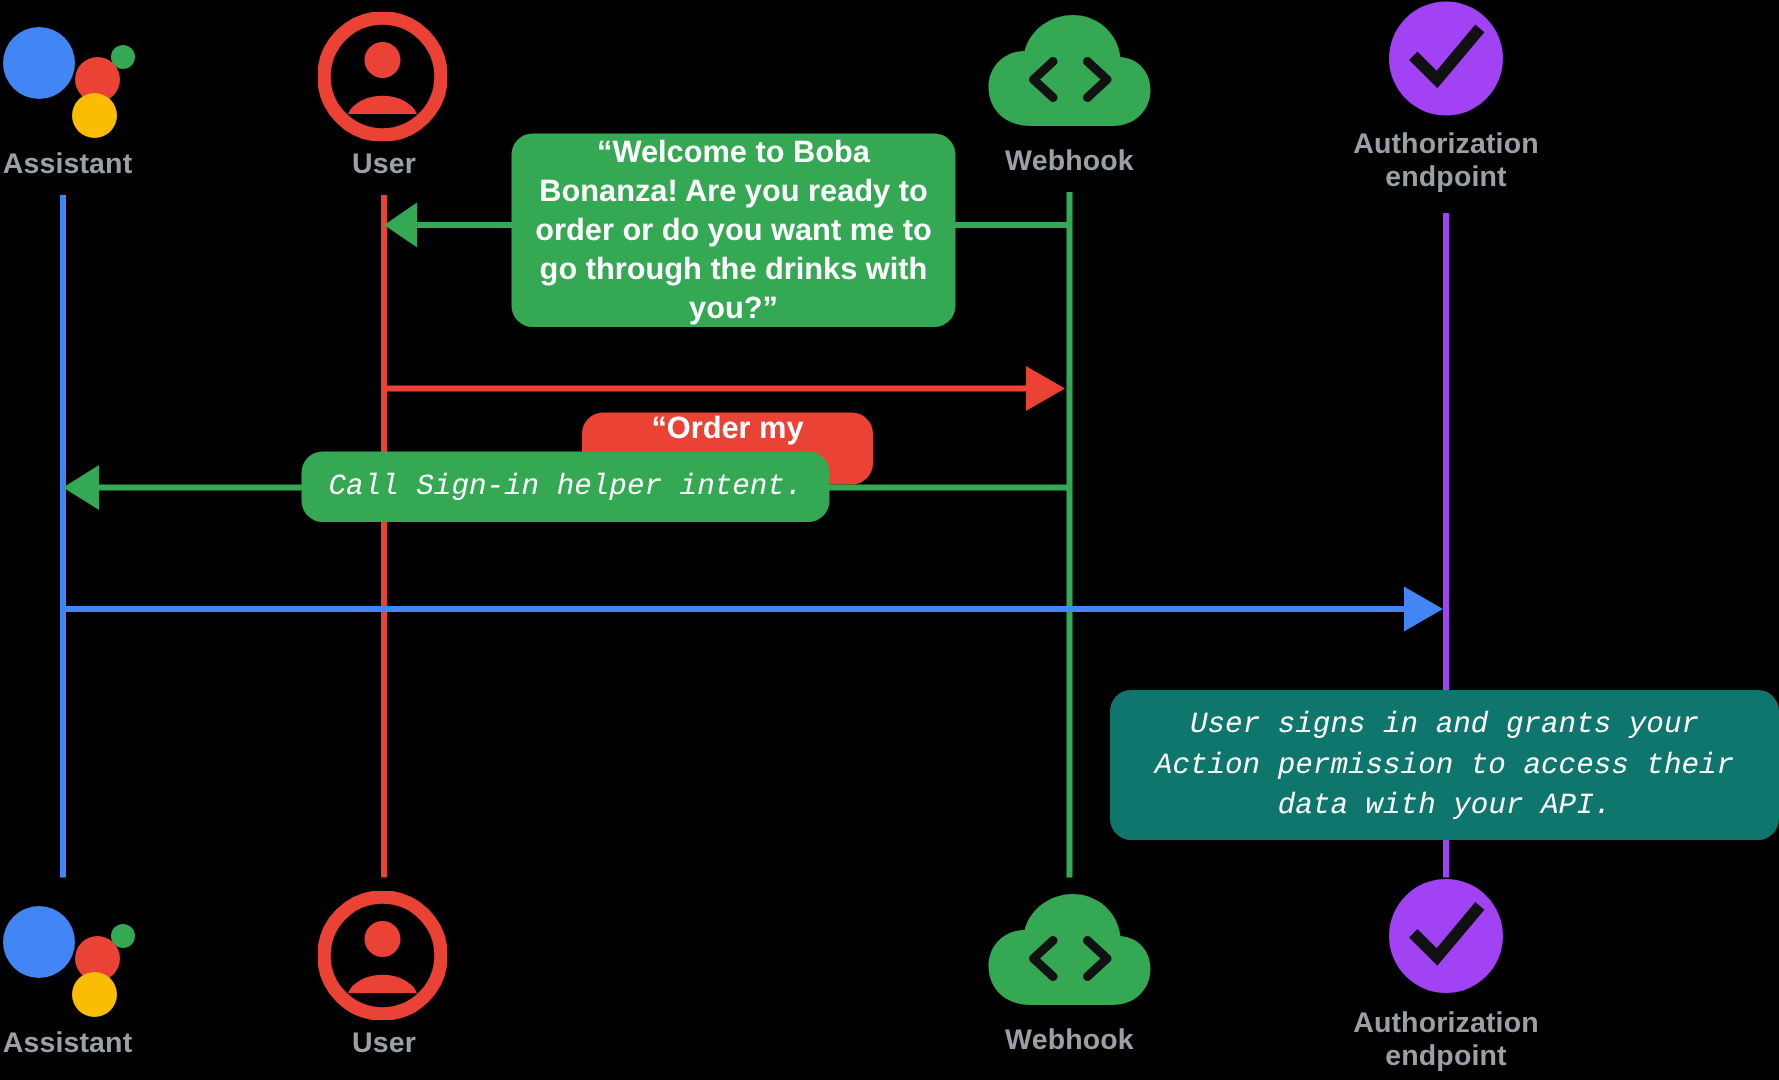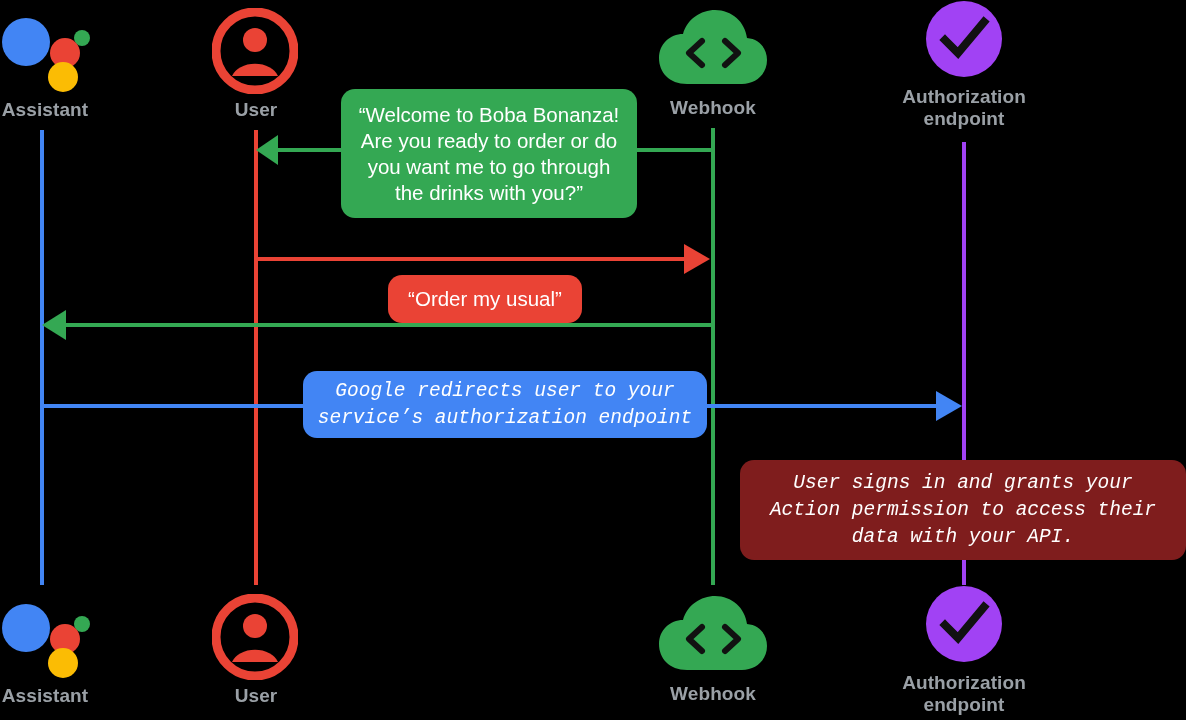--- a/index.html
+++ b/index.html
@@ -15,21 +15,21 @@
 
   
   .ga-blue,.ga-red,.ga-yellow,.ga-green{position:absolute;border-radius:50%;}
   .ga-blue{width:48px;height:48px;background:#4285F4;left:2px;top:12px;}
   .ga-red{width:30px;height:30px;background:#EA4335;left:50px;top:32px;}
   .ga-yellow{width:30px;height:30px;background:#FBBC04;left:48px;top:56px;}
   .ga-green{width:16px;height:16px;background:#34A853;left:74px;top:24px;}
 
   .bubble{position:absolute;border-radius:14px;color:#fff;display:flex;
       align-items:center;justify-content:center;text-align:center;box-sizing:border-box;}
-  .bubble.sans{font-size:20.5px;line-height:26px;font-weight:400;}
+  .bubble.sans{font-size:20.5px;line-height:26px;font-weight:700;}
   .bubble.mono{font-family:"Liberation Mono",monospace;font-style:italic;
       font-size:19.5px;line-height:27px;}
 
   .seg{position:absolute;height:4px;}
   .arrowhead{position:absolute;width:0;height:0;}
   .ah-left{border-top:15px solid transparent;border-bottom:15px solid transparent;}
   .ah-right{border-top:15px solid transparent;border-bottom:15px solid transparent;}
 </style>
 </head>
 <body>
@@ -79,26 +79,26 @@
   <div class="seg" style="left:270px;top:148px;width:443px;background:#34A853;"></div>
   <div class="arrowhead ah-left" style="left:256px;top:135px;border-right:22px solid #34A853;"></div>
   <div class="bubble sans" style="left:341px;top:89px;width:296px;height:129px;padding:6px 14px;background:#34A853;">“Welcome to Boba Bonanza! Are you ready to order or do you want me to go through the drinks with you?”</div>
 
   <div class="seg" style="left:256px;top:257px;width:430px;background:#EA4335;"></div>
   <div class="arrowhead ah-right" style="left:684px;top:244px;border-left:26px solid #EA4335;"></div>
   <div class="bubble sans" style="left:388px;top:235px;width:194px;height:48px;padding:2px 12px;background:#EA4335;margin-top:40px;">“Order my usual”</div>
 
   <div class="seg" style="left:62px;top:323px;width:651px;background:#34A853;"></div>
   <div class="arrowhead ah-left" style="left:42px;top:310px;border-right:24px solid #34A853;"></div>
+  <div class="bubble mono" style="left:201px;top:301px;width:352px;height:47px;padding:2px 14px;background:#34A853;">Call Sign-in helper intent.</div>
 
   <div class="seg" style="left:42px;top:404px;width:898px;background:#4285F4;"></div>
   <div class="arrowhead ah-right" style="left:936px;top:391px;border-left:26px solid #4285F4;"></div>
-  <div class="bubble mono" style="left:303px;top:371px;width:404px;height:67px;padding:2px 12px;background:#4285F4;">Google redirects user to your service’s authorization endpoint</div>
 
-  <div class="bubble mono" style="left:740px;top:460px;width:446px;height:100px;padding:4px 22px;background:#7f1d1d;">User signs in and grants your Action permission to access their data with your API.</div>
+  <div class="bubble mono" style="left:740px;top:460px;width:446px;height:100px;padding:4px 22px;background:#0f766e;">User signs in and grants your Action permission to access their data with your API.</div>
 
   <div class="icon" style="left:0px;top:592px;width:96px;height:92px;">
     <div class="ga-blue"></div>
       <div class="ga-green"></div>
     <div class="ga-red"></div>
       <div class="ga-yellow"></div>
   </div>
   <div class="actor-label" style="left:0px;top:685px;width:90px;">Assistant</div>
 
   <div class="icon" style="left:212px;top:594px;width:86px;height:86px;">

